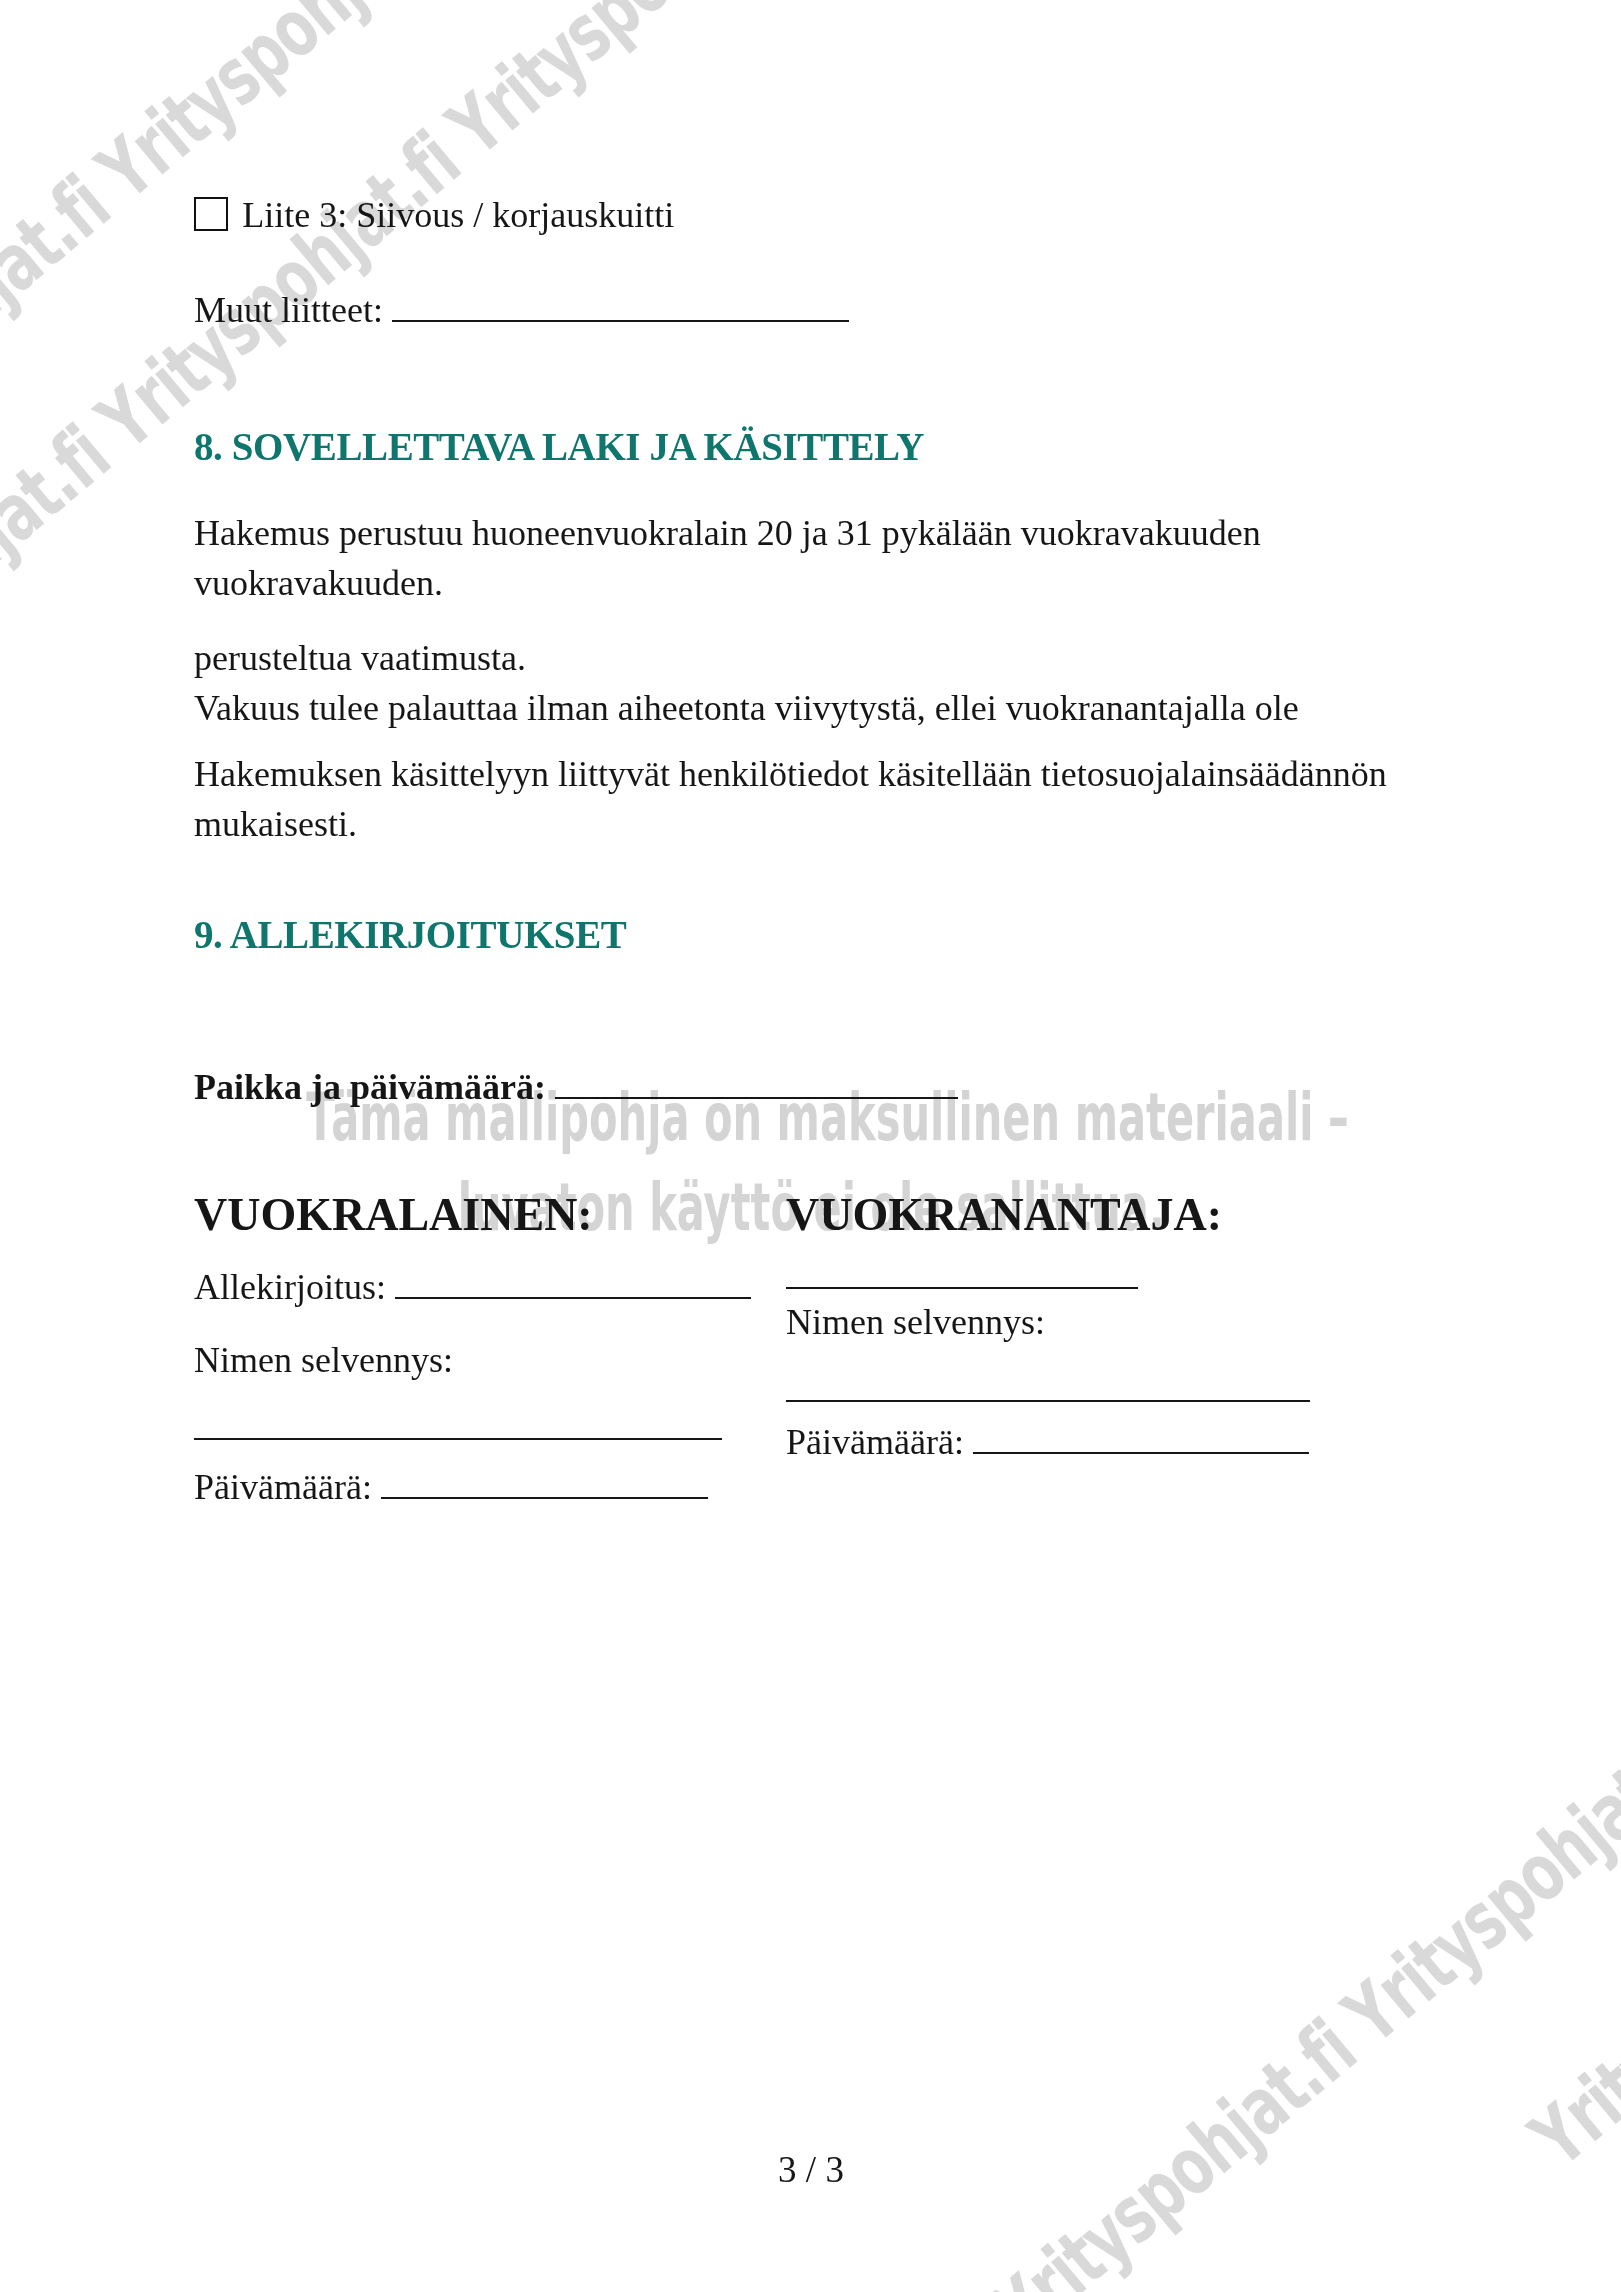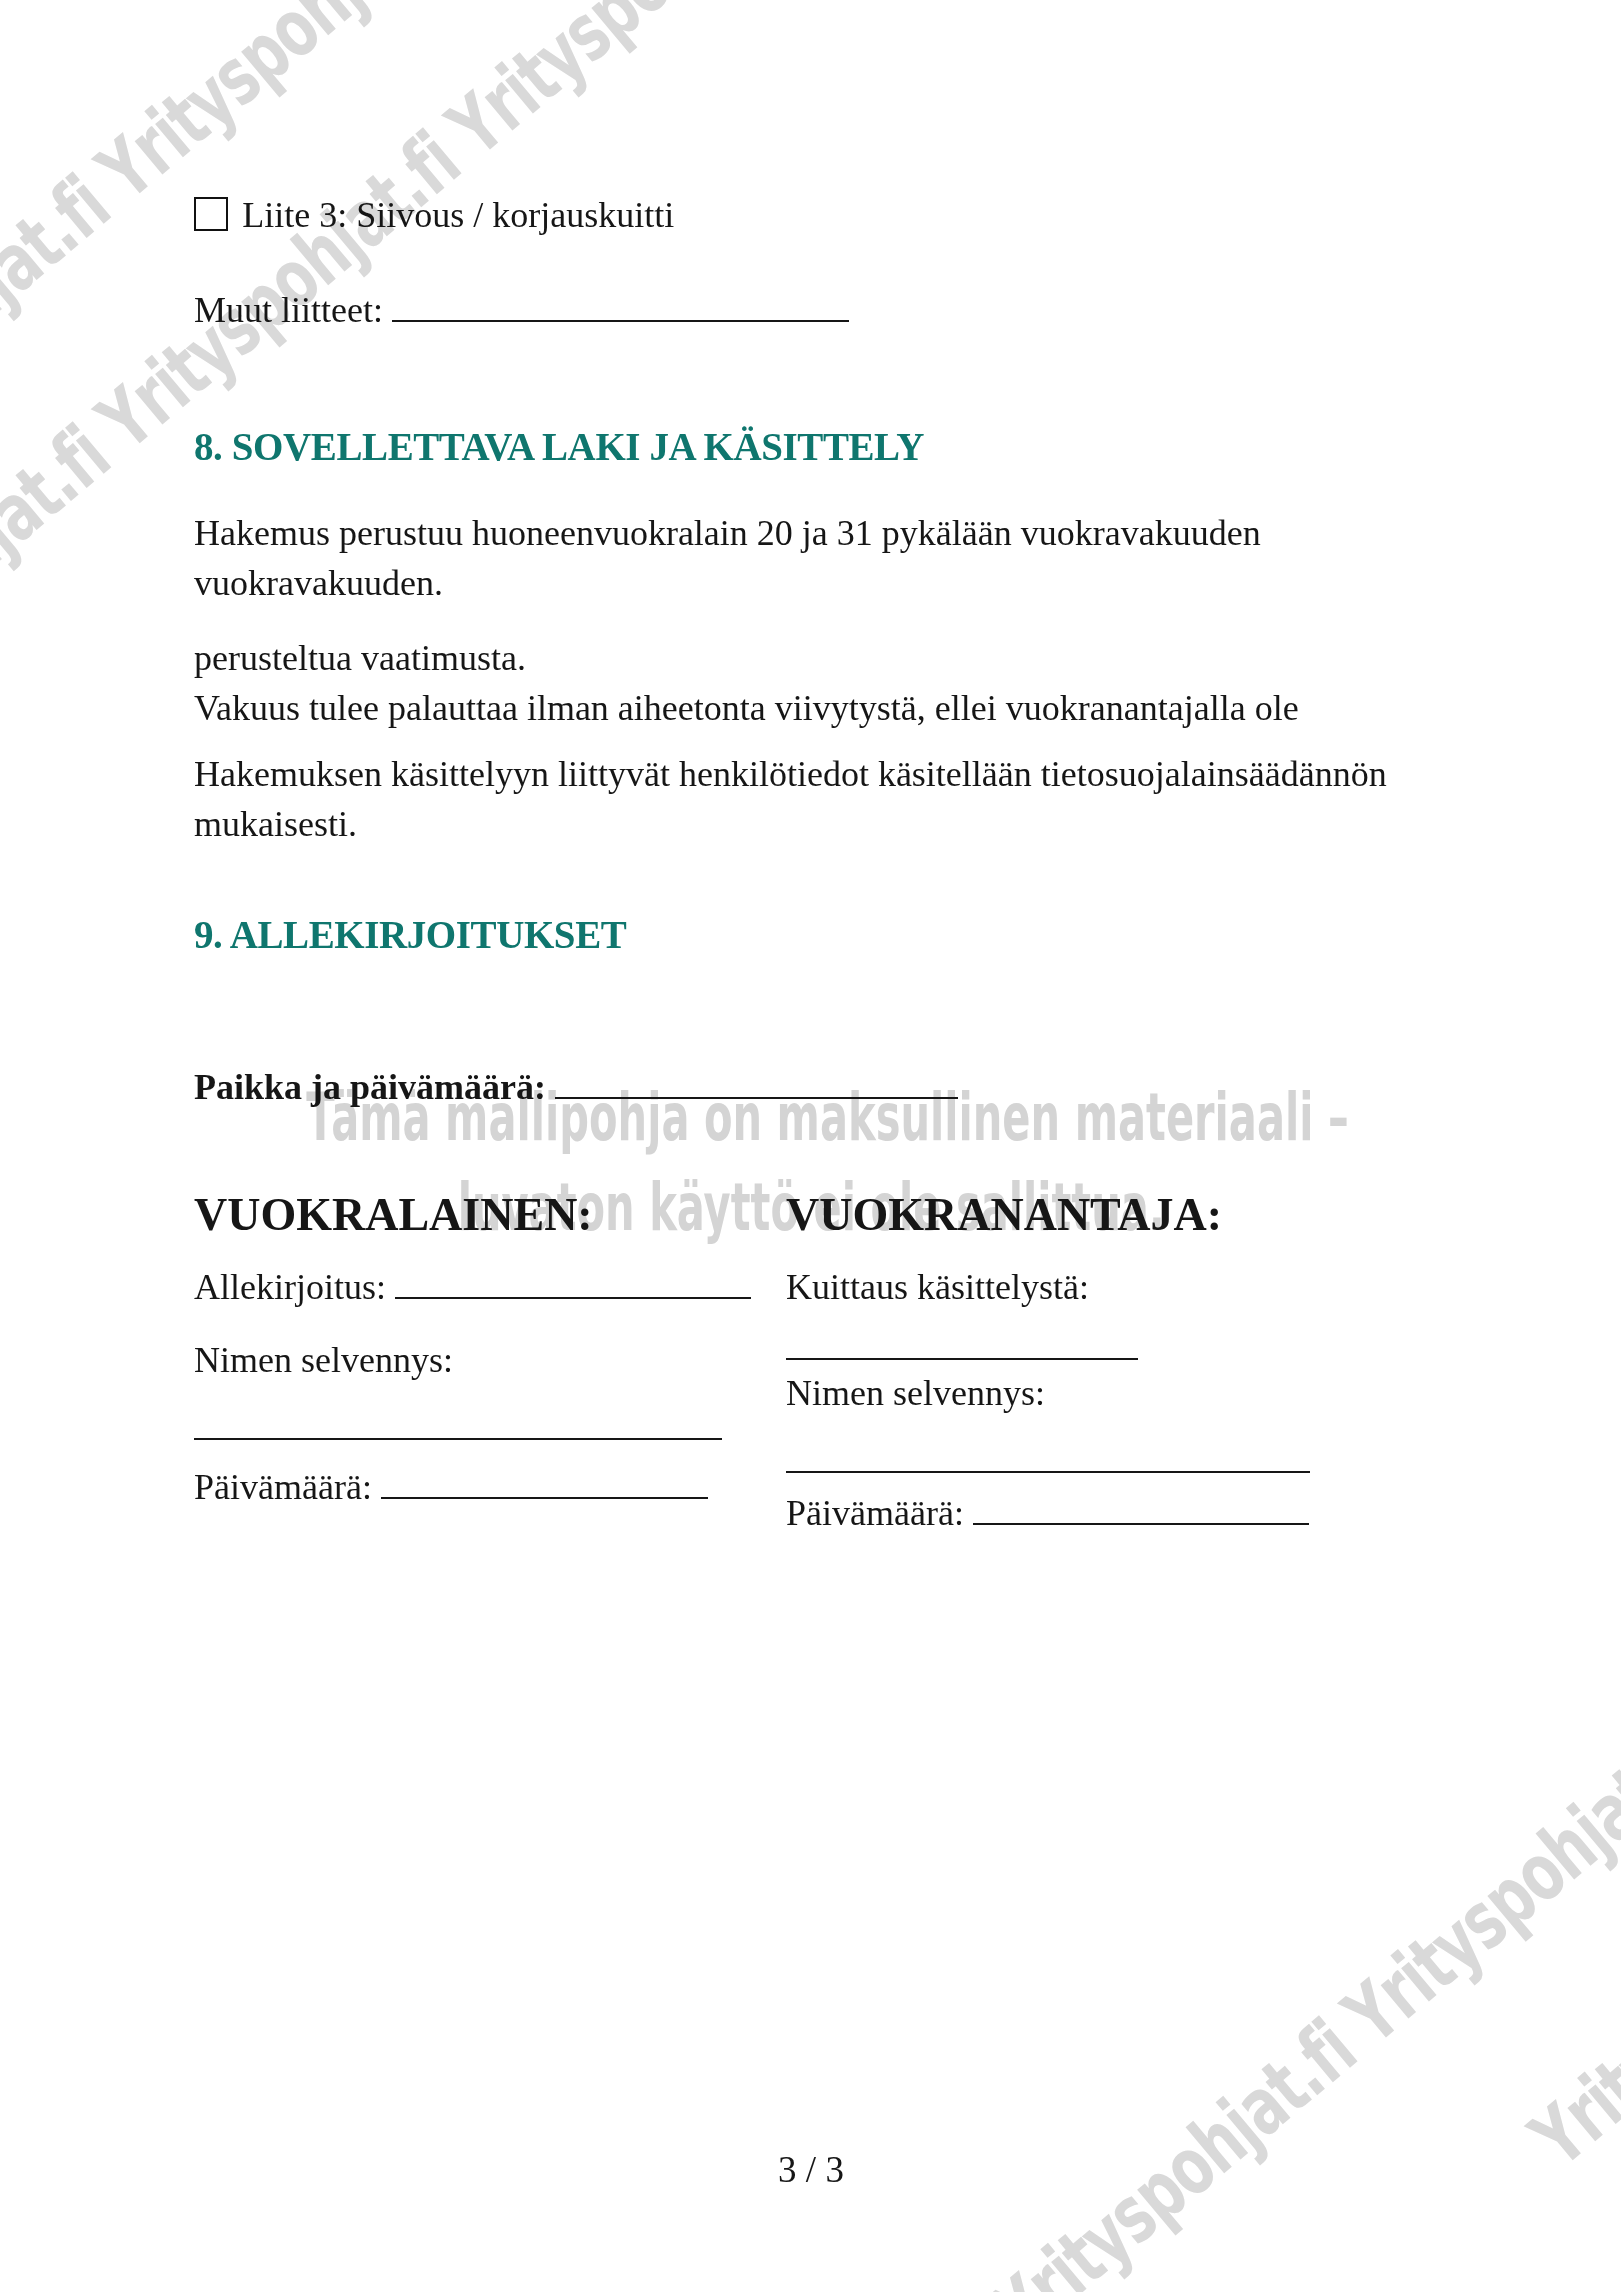--- a/index.html
+++ b/index.html
@@ -175,23 +175,20 @@
           <span>Nimen selvennys:</span>
         </div>
         <span class="uline block w590 mt22"></span>
         <div class="row mt24">
           <span>Päivämäärä:</span><span class="uline w365"></span>
         </div>
       </div>
 
       <div class="col">
         <div class="sig-head">VUOKRANANTAJA:</div>
-        <div class="row mt24">
-          <span>Kuittaus käsittelystä:</span>
-        </div>
         <span class="uline block w393 mt14"></span>
         <div class="row mt9">
           <span>Nimen selvennys:</span>
         </div>
         <span class="uline block w585 mt21"></span>
         <div class="row mt17">
           <span>Päivämäärä:</span><span class="uline w375"></span>
         </div>
       </div>
 

